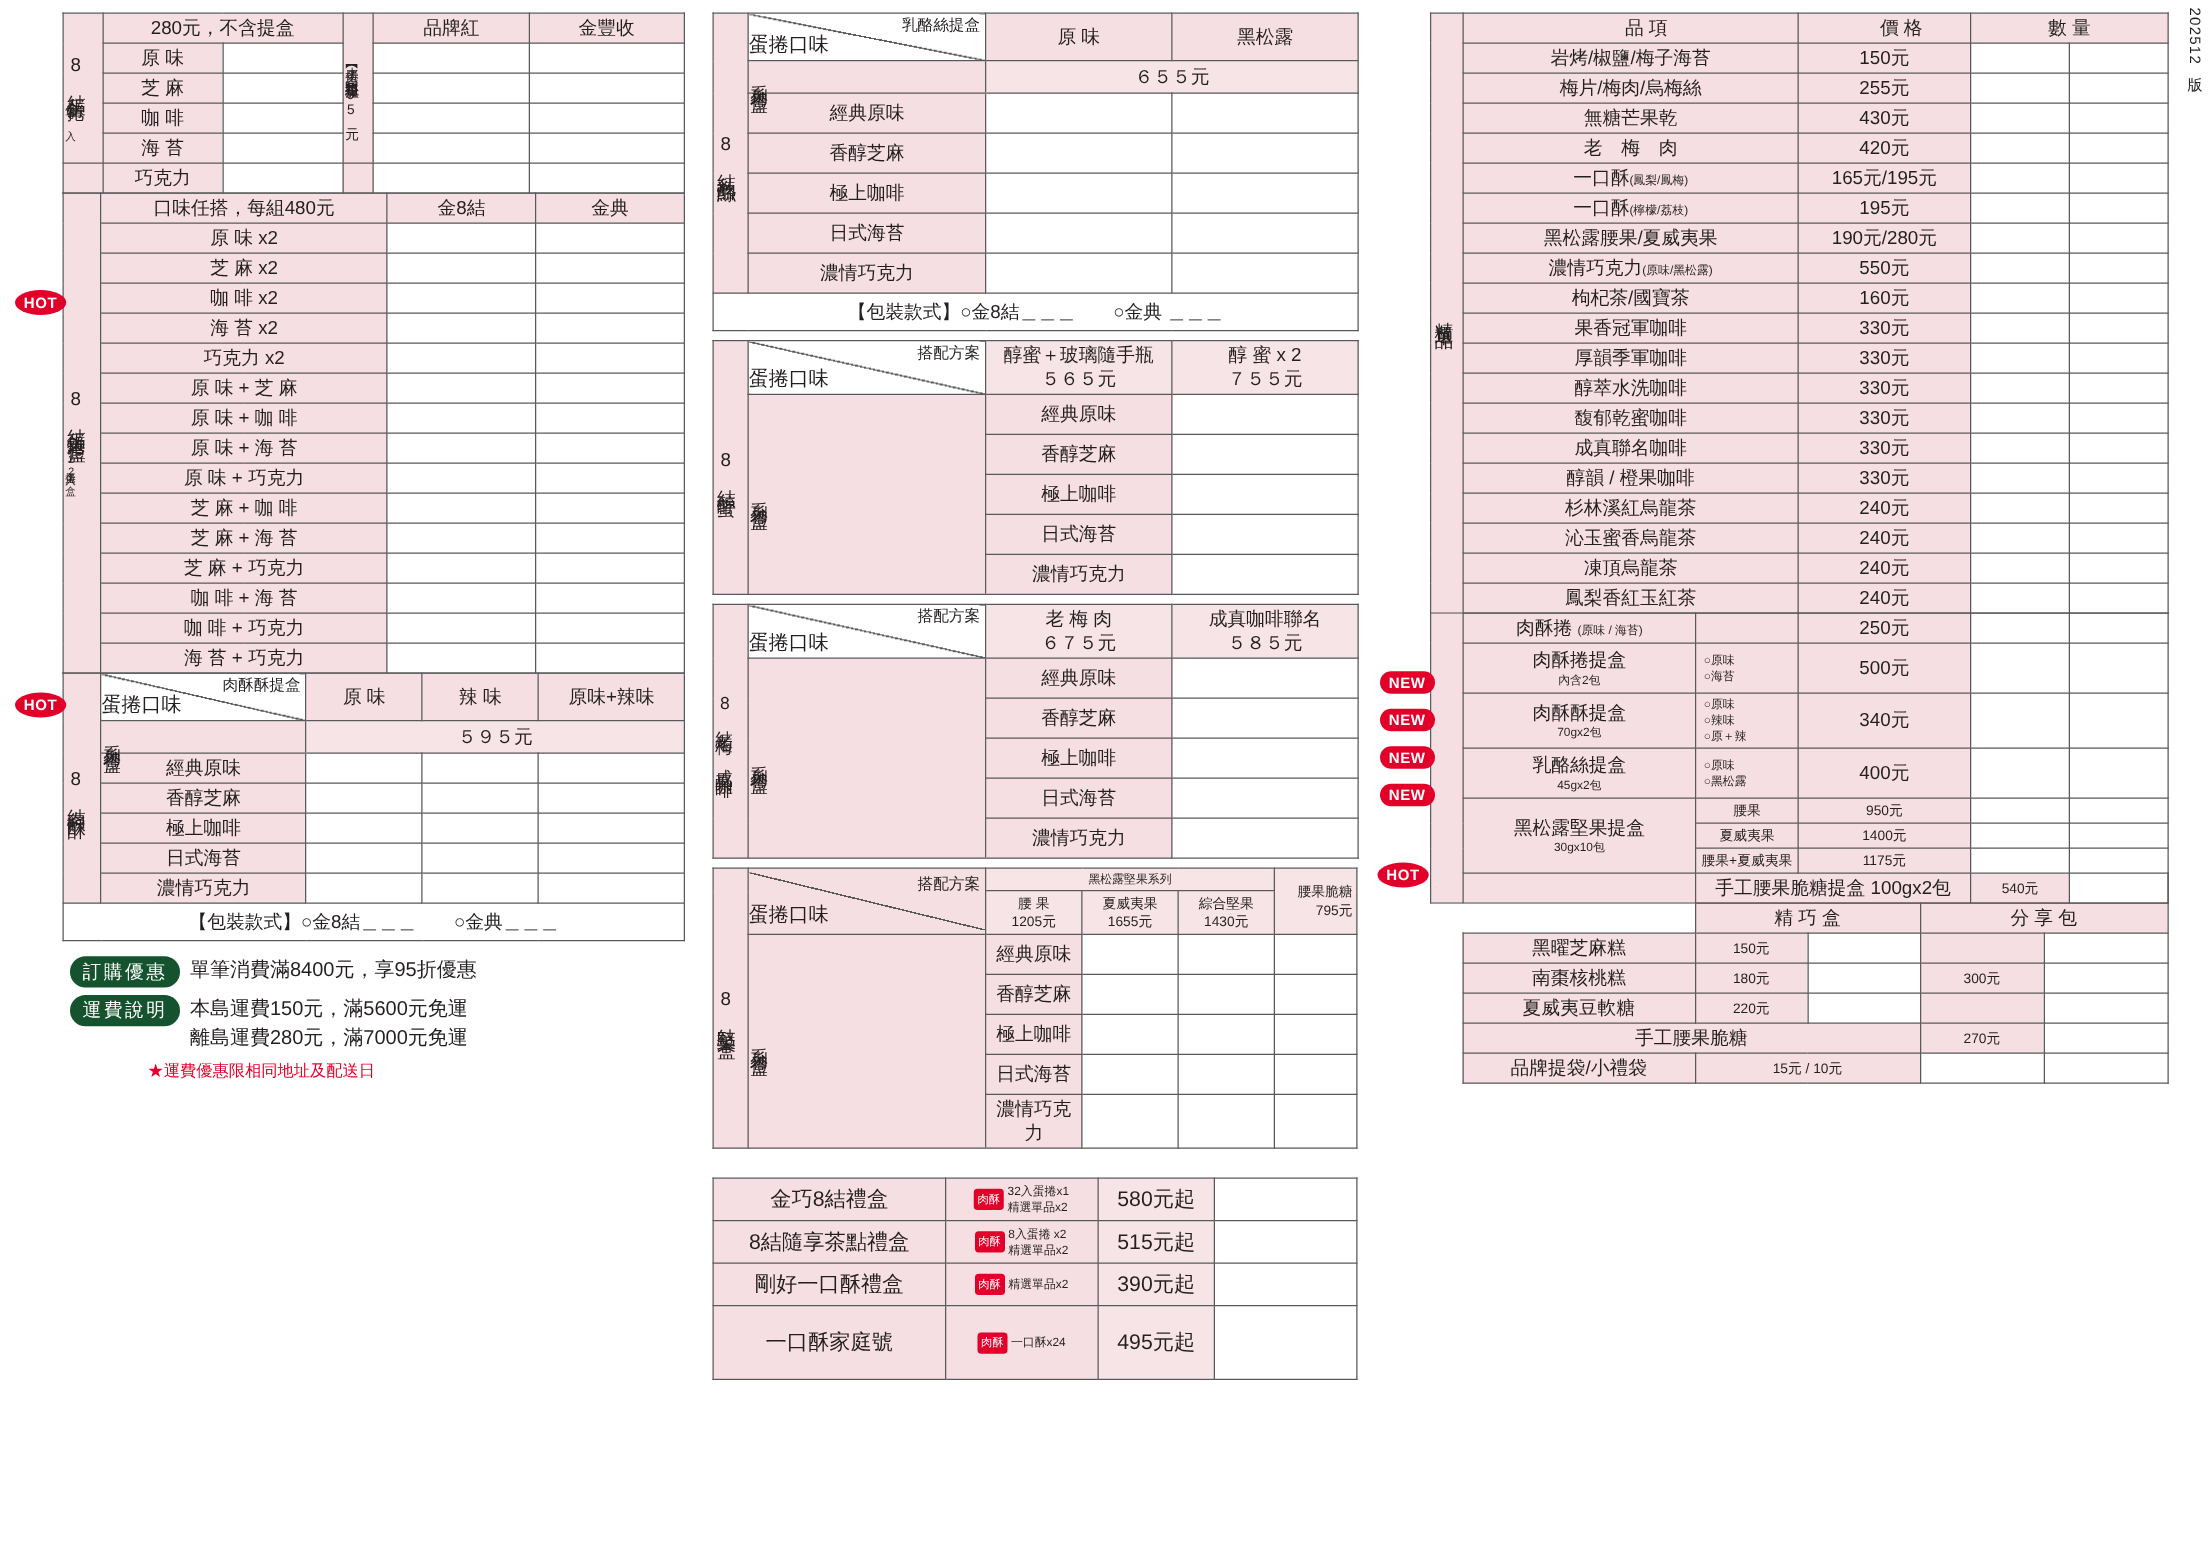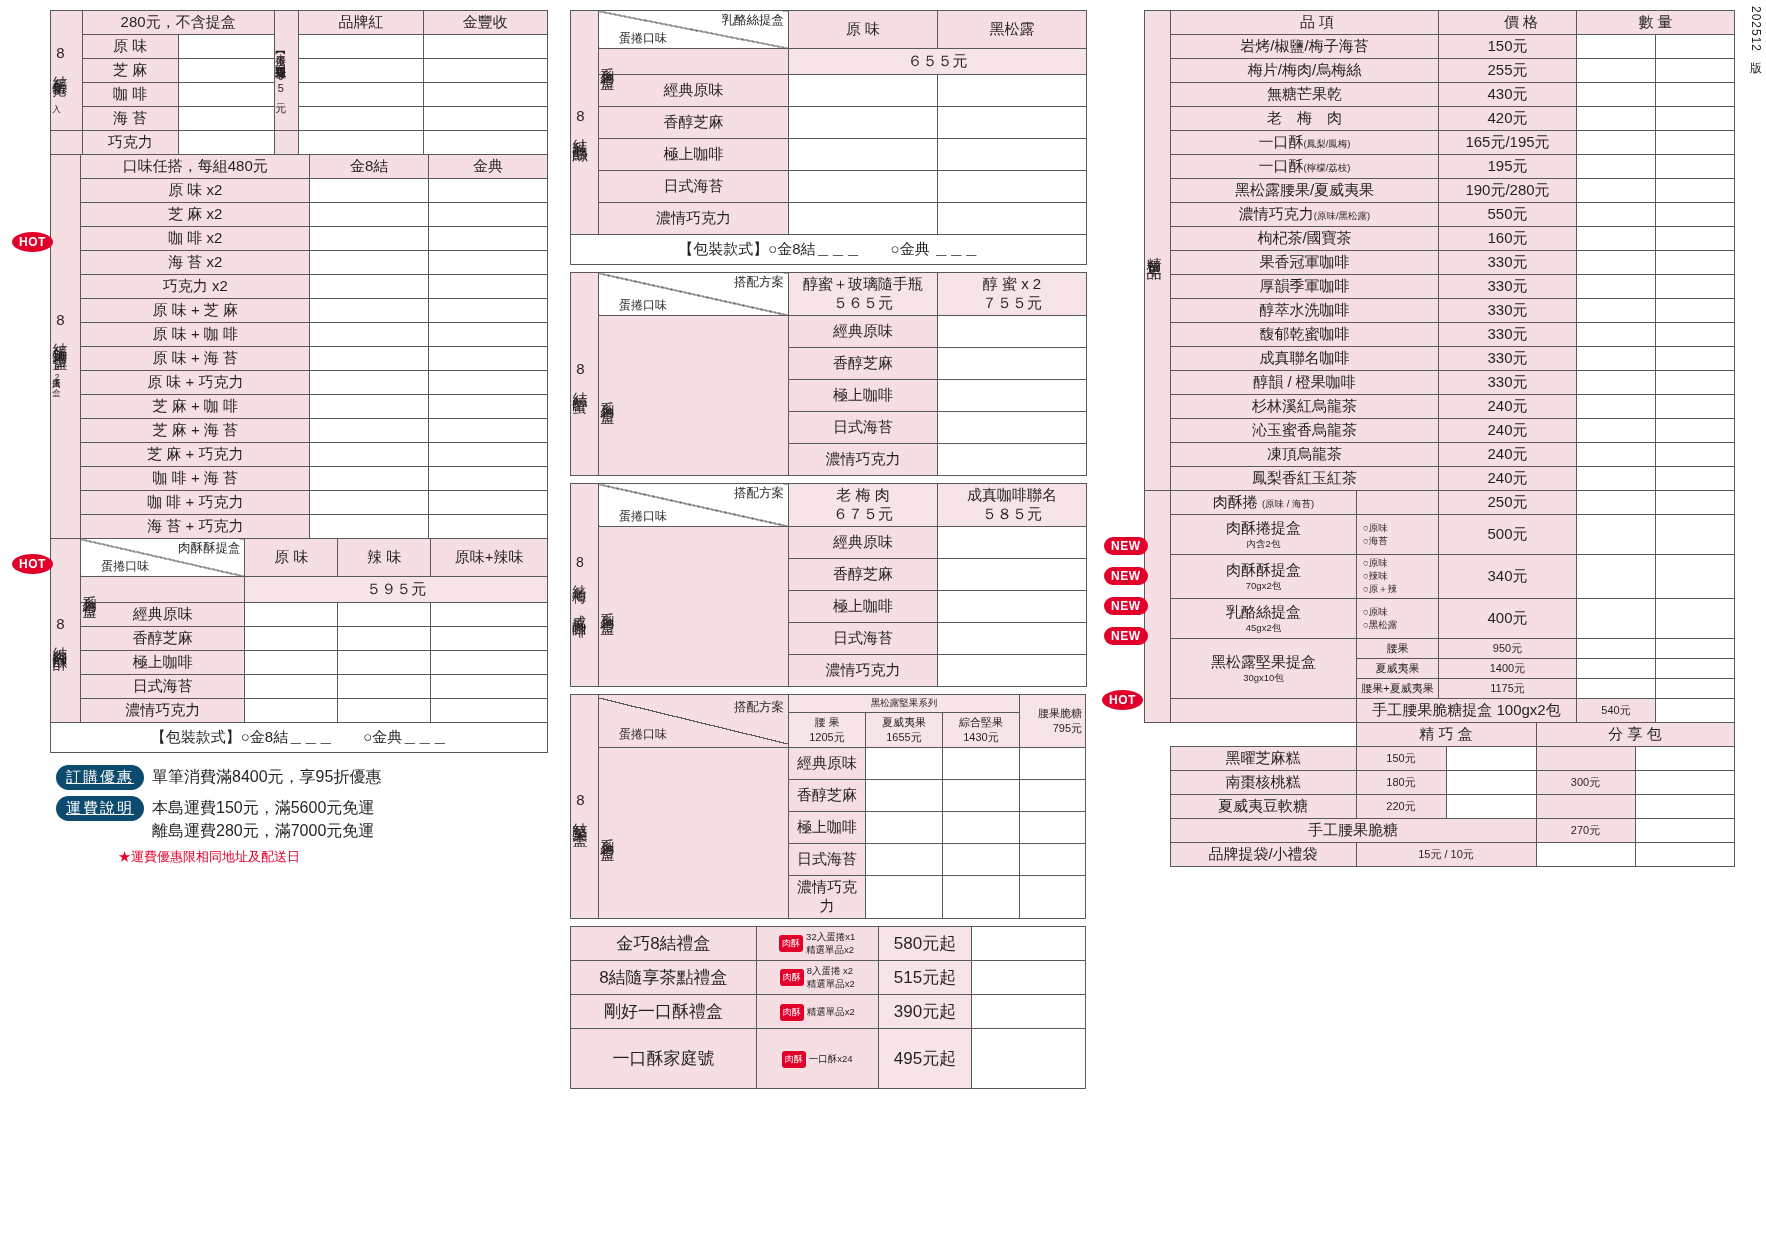--- a/index.html
+++ b/index.html
@@ -39,44 +39,43 @@
   .big { font-size: 17px; }
   .nbt { border-top: none; }
 
   
   .diag {
     position: relative;
     height: 38px;
     background: linear-gradient(to top right, transparent calc(50% - 0.6px), #58595b calc(50% - 0.6px), #58595b calc(50% + 0.6px), transparent calc(50% + 0.6px));
   }
   .diag .tr { position: absolute; top: 1px; right: 4px; font-size: 12.5px; }
-  .diag .bl { position: absolute; bottom: 1px; left: 20px; font-size: 12px; }
+  .diag .bl { position: absolute; bottom: 1px; left: 0; font-size: 16px; }
 
   .hot-badge, .new-badge {
     display: inline-block;
     background: #e2002a;
     color: #fff;
     border-radius: 50%/50%;
     font-size: 12px;
     font-weight: bold;
     padding: 3px 7px;
     letter-spacing: 0.5px;
     font-family: "Liberation Sans", sans-serif;
   }
   .new-badge { border-radius: 40px; padding: 2px 7px; font-size: 12px; }
   .note-label {
     display: inline-block;
-    background: #0c4a6e;
+    background: #14532d;
     color: #fff;
     border-radius: 14px;
     padding: 3px 10px;
     font-size: 15px;
     letter-spacing: 2px;
     white-space: nowrap;
-    text-decoration: underline;
   }
   .notes { margin-top: 12px; }
   .notes .row { display: flex; align-items: flex-start; gap: 8px; margin-bottom: 6px; }
   .notes .txt { font-size: 16px; line-height: 1.45; }
   .star { color: #e2002a; font-size: 13px; margin-left: 62px; }
 
   .verlabel {
     position: absolute;
     right: 2px;
     top: 6px;
@@ -536,21 +535,21 @@
             </tr>
         <tr>
               <td class="pink" style="height:32px;">濃情巧克力</td>
               <td class="white"></td>
               <td class="white"></td>
               <td class="white"></td>
             </tr>
       </tbody>
         </table>
 
-      <table class="combo-tbl" style="width:516px; margin-top:7px;border-radius:26px;">
+      <table class="combo-tbl" style="width:516px; margin-top:23px;border-radius:26px;">
         <tbody>
             <tr>
           <td class="pink big" style="width:180px;">金巧8結禮盒</td>
           <td class="pink" style="width:118px; padding:2px;">
             <span class="tag">肉酥</span><span class="xs" style="white-space:pre-line; display:inline-block; vertical-align:middle; text-align:left;">32入蛋捲x1
 精選單品x2</span>
           </td>
           <td class="pink2 big" style="width:91px;">580元起</td>
           <td class="white" style="width:110px;"></td>
         </tr>

